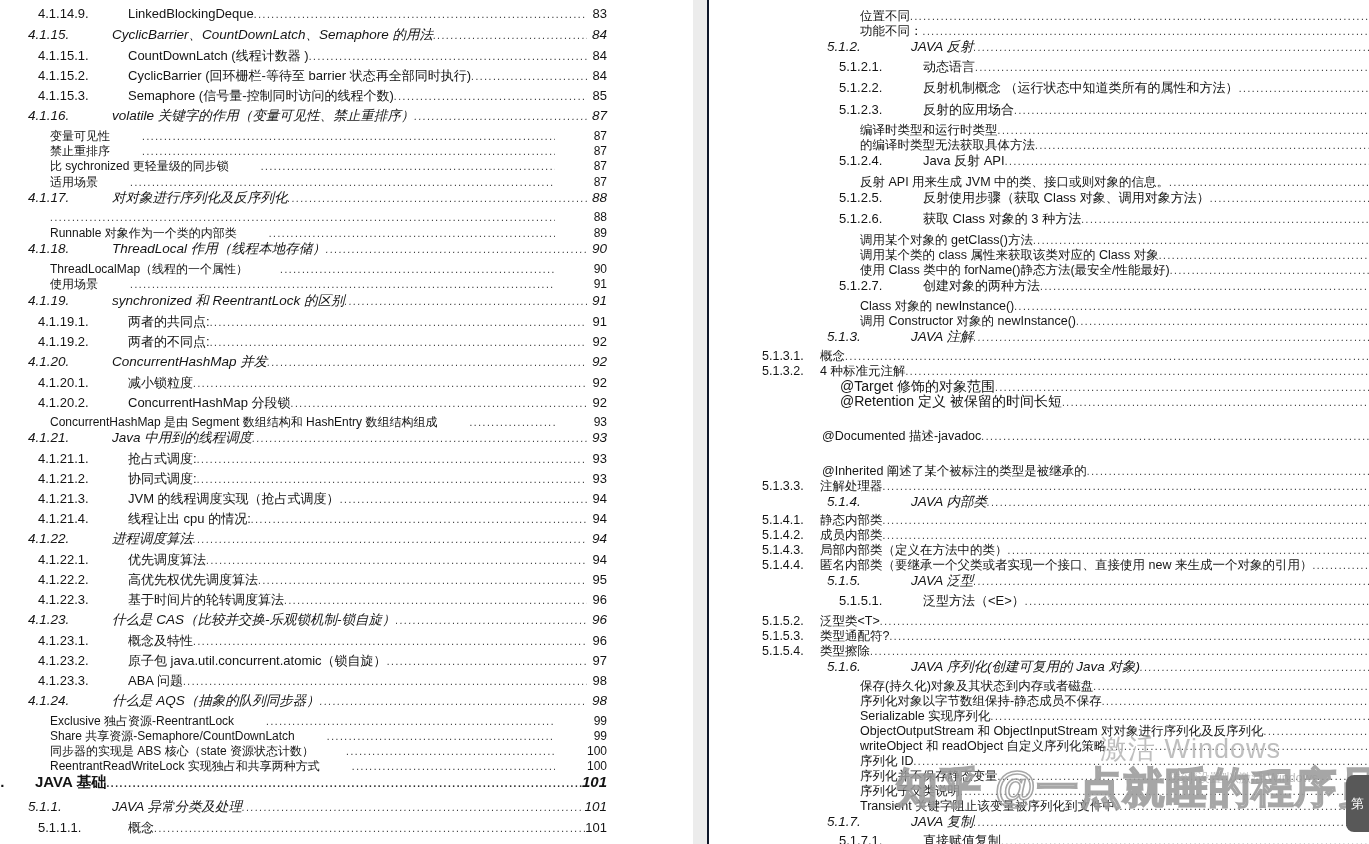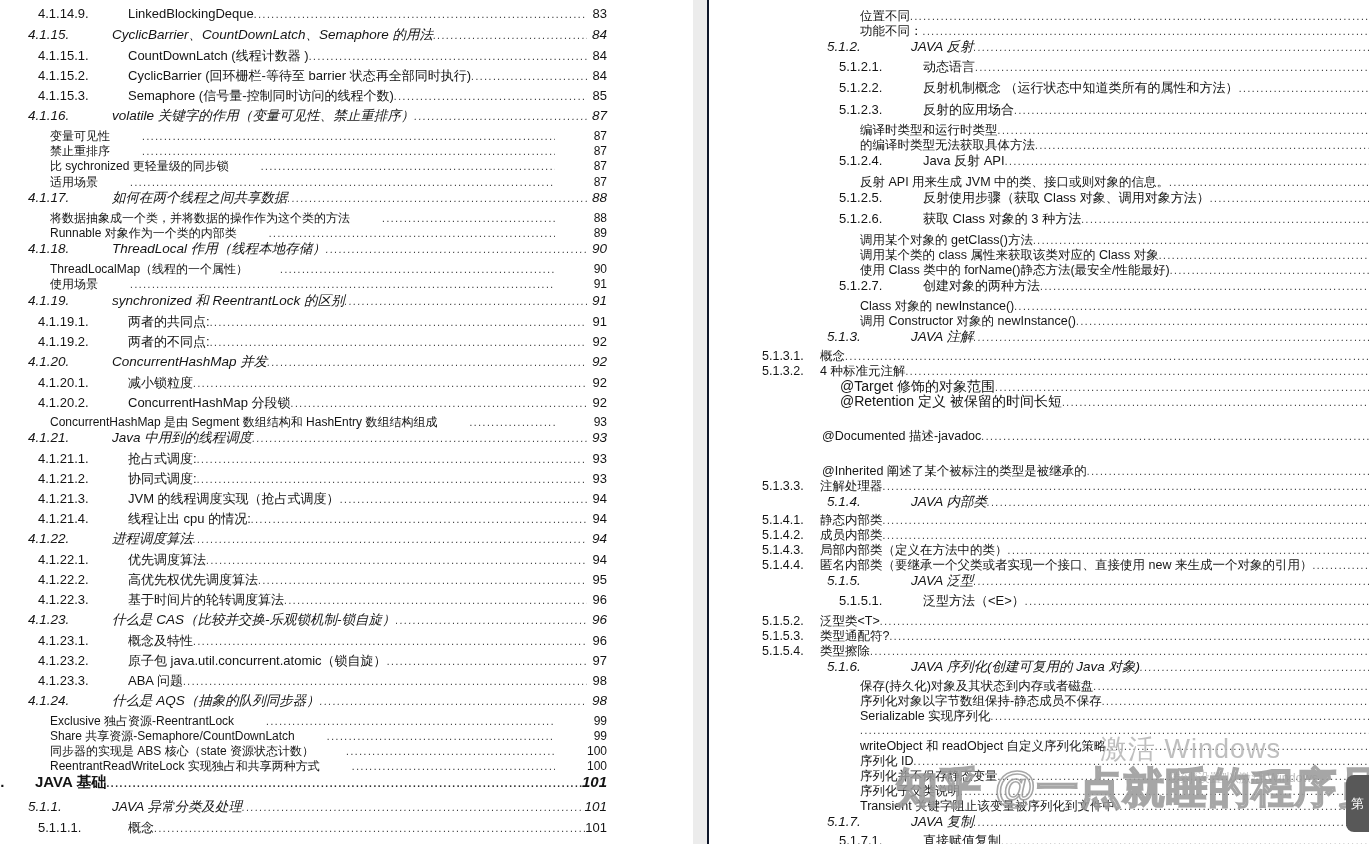--- a/index.html
+++ b/index.html
@@ -130,26 +130,25 @@
         <span class="dots"></span>
         <span class="pg">87</span>
       </div>
       <div class="row p">
         <span class="txt">适用场景</span>
         <span class="dots"></span>
         <span class="pg">87</span>
       </div>
       <div class="row h">
         <span class="no">4.1.17.</span>
-        <span class="txt">如何在两个线程之间共享数据</span>
+        <span class="txt">对对象进行序列化及反序列化</span>
         <span class="dots"></span>
         <span class="pg">88</span>
       </div>
       <div class="row p">
-        <span class="txt">将数据抽象成一个类，并将数据的操作作为这个类的方法</span>
         <span class="dots"></span>
         <span class="pg">88</span>
       </div>
       <div class="row p">
         <span class="txt">Runnable 对象作为一个类的内部类</span>
         <span class="dots"></span>
         <span class="pg">89</span>
       </div>
       <div class="row h">
         <span class="no">4.1.18.</span>
@@ -514,20 +513,21 @@
       </div>
       <div class="row p">
         <span class="txt">序列化对象以字节数组保持-静态成员不保存</span>
         <span class="dots"></span>
       </div>
       <div class="row p">
         <span class="txt">Serializable 实现序列化</span>
         <span class="dots"></span>
       </div>
       <div class="row p">
+        <span class="txt">ObjectOutputStream 和 ObjectInputStream 对对象进行序列化及反序列化</span>
         <span class="dots"></span>
       </div>
       <div class="row p">
         <span class="txt">writeObject 和 readObject 自定义序列化策略</span>
         <span class="dots"></span>
       </div>
       <div class="row p">
         <span class="txt">序列化 ID</span>
         <span class="dots"></span>
       </div>

